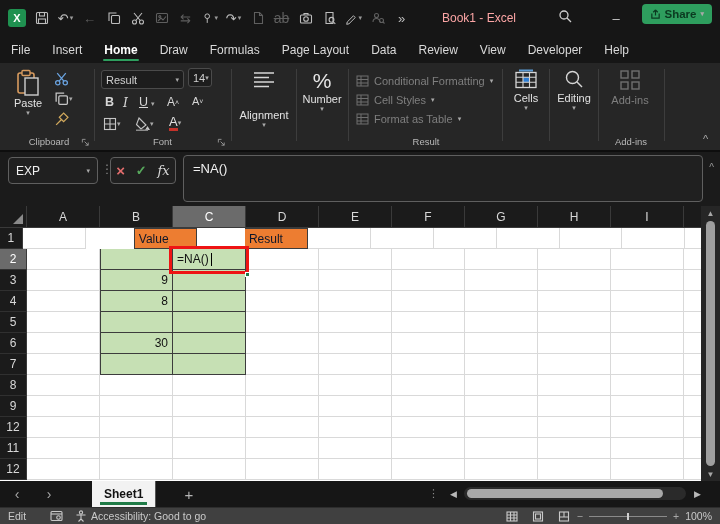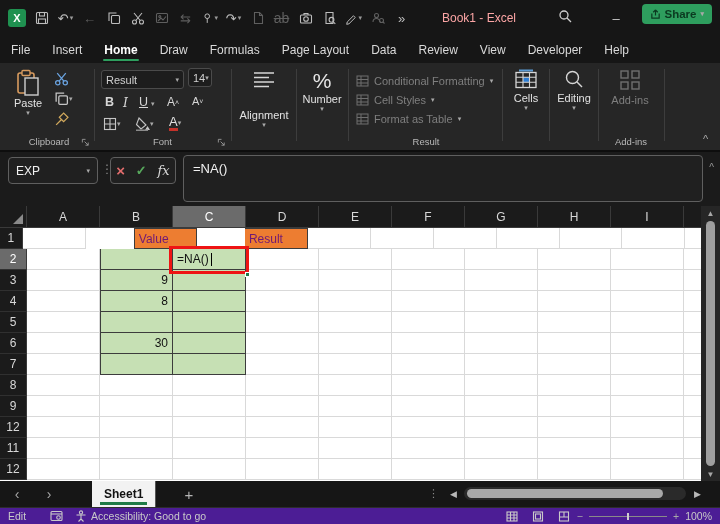--- a/index.html
+++ b/index.html
@@ -82,21 +82,21 @@
   .colhdr.partial { width:17px; border-right:none; }
   .colhdr.sel { background:#6b6b6b; color:#ffffff; }
   .grow { display:flex; height:21px; }
   .rowhdr { width:27px; background:#1b1b1b; border-right:1px solid #3a3a3a; border-bottom:1px solid #303030;
     color:#d8d8d8; font-size:12px; display:flex; align-items:center; justify-content:center; }
   .rowhdr.sel { background:#6b6b6b; color:#ffffff; }
   .cell { width:73px; height:21px; background:#fff; border-right:1px solid #d9d9d9;
     border-bottom:1px solid #d9d9d9; font-size:12px; color:#111; display:flex; align-items:center;
     padding:0 4px; overflow:hidden; }
   .cell.partial { width:17px; border-right:none; }
-  .cell.hdr { background:#ED7D31; color:#701a75; border-right:1px solid #3c3c3c; border-bottom:1px solid #3c3c3c; border-top:1px solid #3c3c3c;margin-left:48px; }
+  .cell.hdr { background:#ED7D31; color:#0f172a; border-right:1px solid #3c3c3c; border-bottom:1px solid #3c3c3c; border-top:1px solid #3c3c3c;margin-left:48px; }
   .cell.rng { background:#C6E0B4; border-right:1px solid #3c3c3c; border-bottom:1px solid #3c3c3c; }
   .cell.bl { border-left:1px solid #3c3c3c; }
   .cell.num { justify-content:flex-end; }
   #edit-box { position:absolute; left:169px; top:40px; width:80px; height:28px;
     border:3px solid #ee1414; pointer-events:none; }
   #fill-handle { position:absolute; left:245px; top:66px; width:5px; height:5px;
     background:#1f7a46; border:1px solid #fff; }
   .caret { display:inline-block; width:1px; height:13px; background:#000; margin-left:2px; }
 
   
@@ -113,21 +113,21 @@
     color:#111; font-size:12px; font-weight:bold; display:flex; align-items:center; border-right:1px solid #555; }
   #sheet-tab::after { content:""; position:absolute; left:8px; right:8px; bottom:2px; height:3px; background:#1f7a46; }
   #add-sheet { position:absolute; left:176px; top:0; height:26px; width:26px; color:#b5b5b5;
     font-size:15px; display:flex; align-items:center; justify-content:center; }
   #hdots { position:absolute; left:428px; top:6px; color:#8a8a8a; font-size:11px; }
   .harr { position:absolute; top:0; height:26px; color:#b8b8b8; font-size:9px; display:flex; align-items:center; }
   #htrack { position:absolute; left:464px; top:6px; width:222px; height:13px; background:#2a2a2a; border-radius:7px; }
   #hthumb { position:absolute; left:3px; top:2px; width:196px; height:9px; background:#a8a8a8; border-radius:5px; }
 
   
-  #statusbar { position:absolute; left:0; top:507px; width:720px; height:17px; background:#4c1d95;
+  #statusbar { position:absolute; left:0; top:507px; width:720px; height:17px; background:#404040;
     border-top:1px solid #2d2d2d; display:flex; align-items:center; font-size:10.5px; color:#c9c9c9; }
   #statusbar svg { stroke:#c9c9c9; fill:none; stroke-width:1.1; }
   .sb-sp { flex:1; }
   .viewbtn { margin:0 7px; }
   #zoomline { display:flex; align-items:center; gap:6px; margin-right:6px; color:#a9a9a9; }
   #ztrack { width:78px; height:1px; background:#8a8a8a; position:relative; }
   #zthumb { position:absolute; left:38px; top:-3px; width:2px; height:7px; background:#cfcfcf; }
 </style>
 </head>
 <body>

